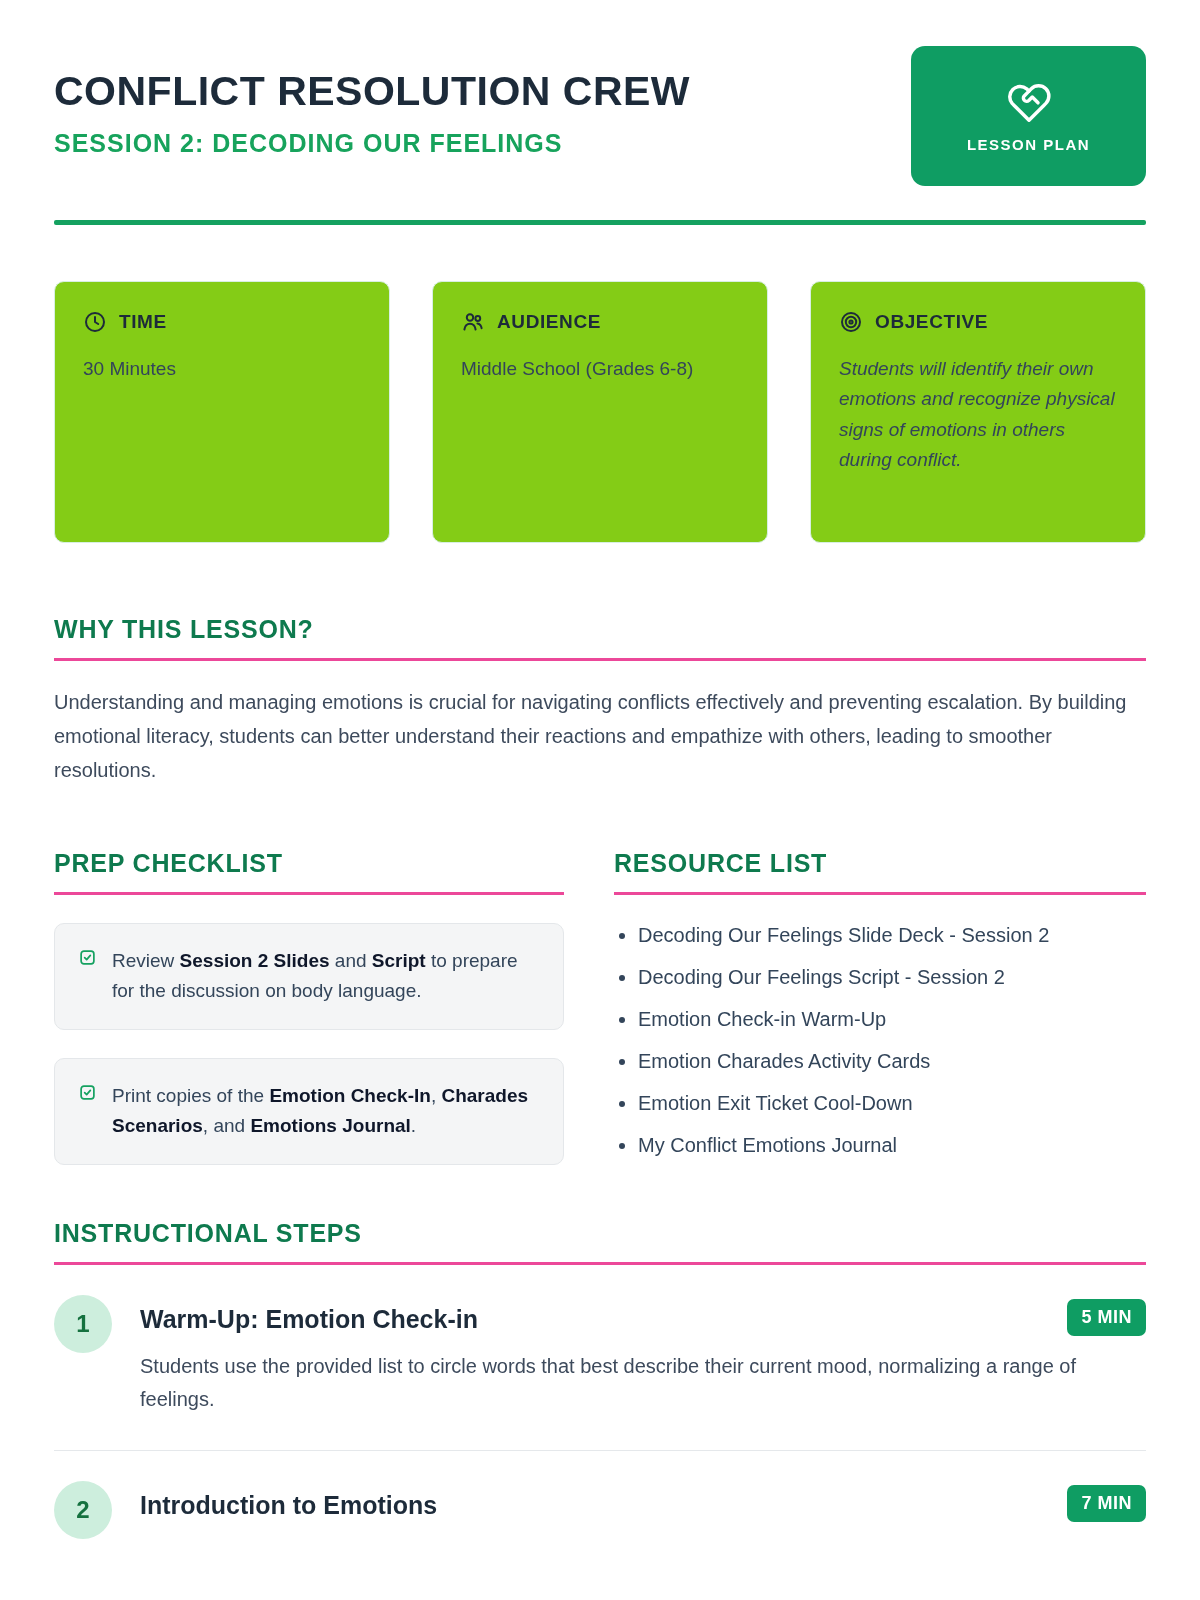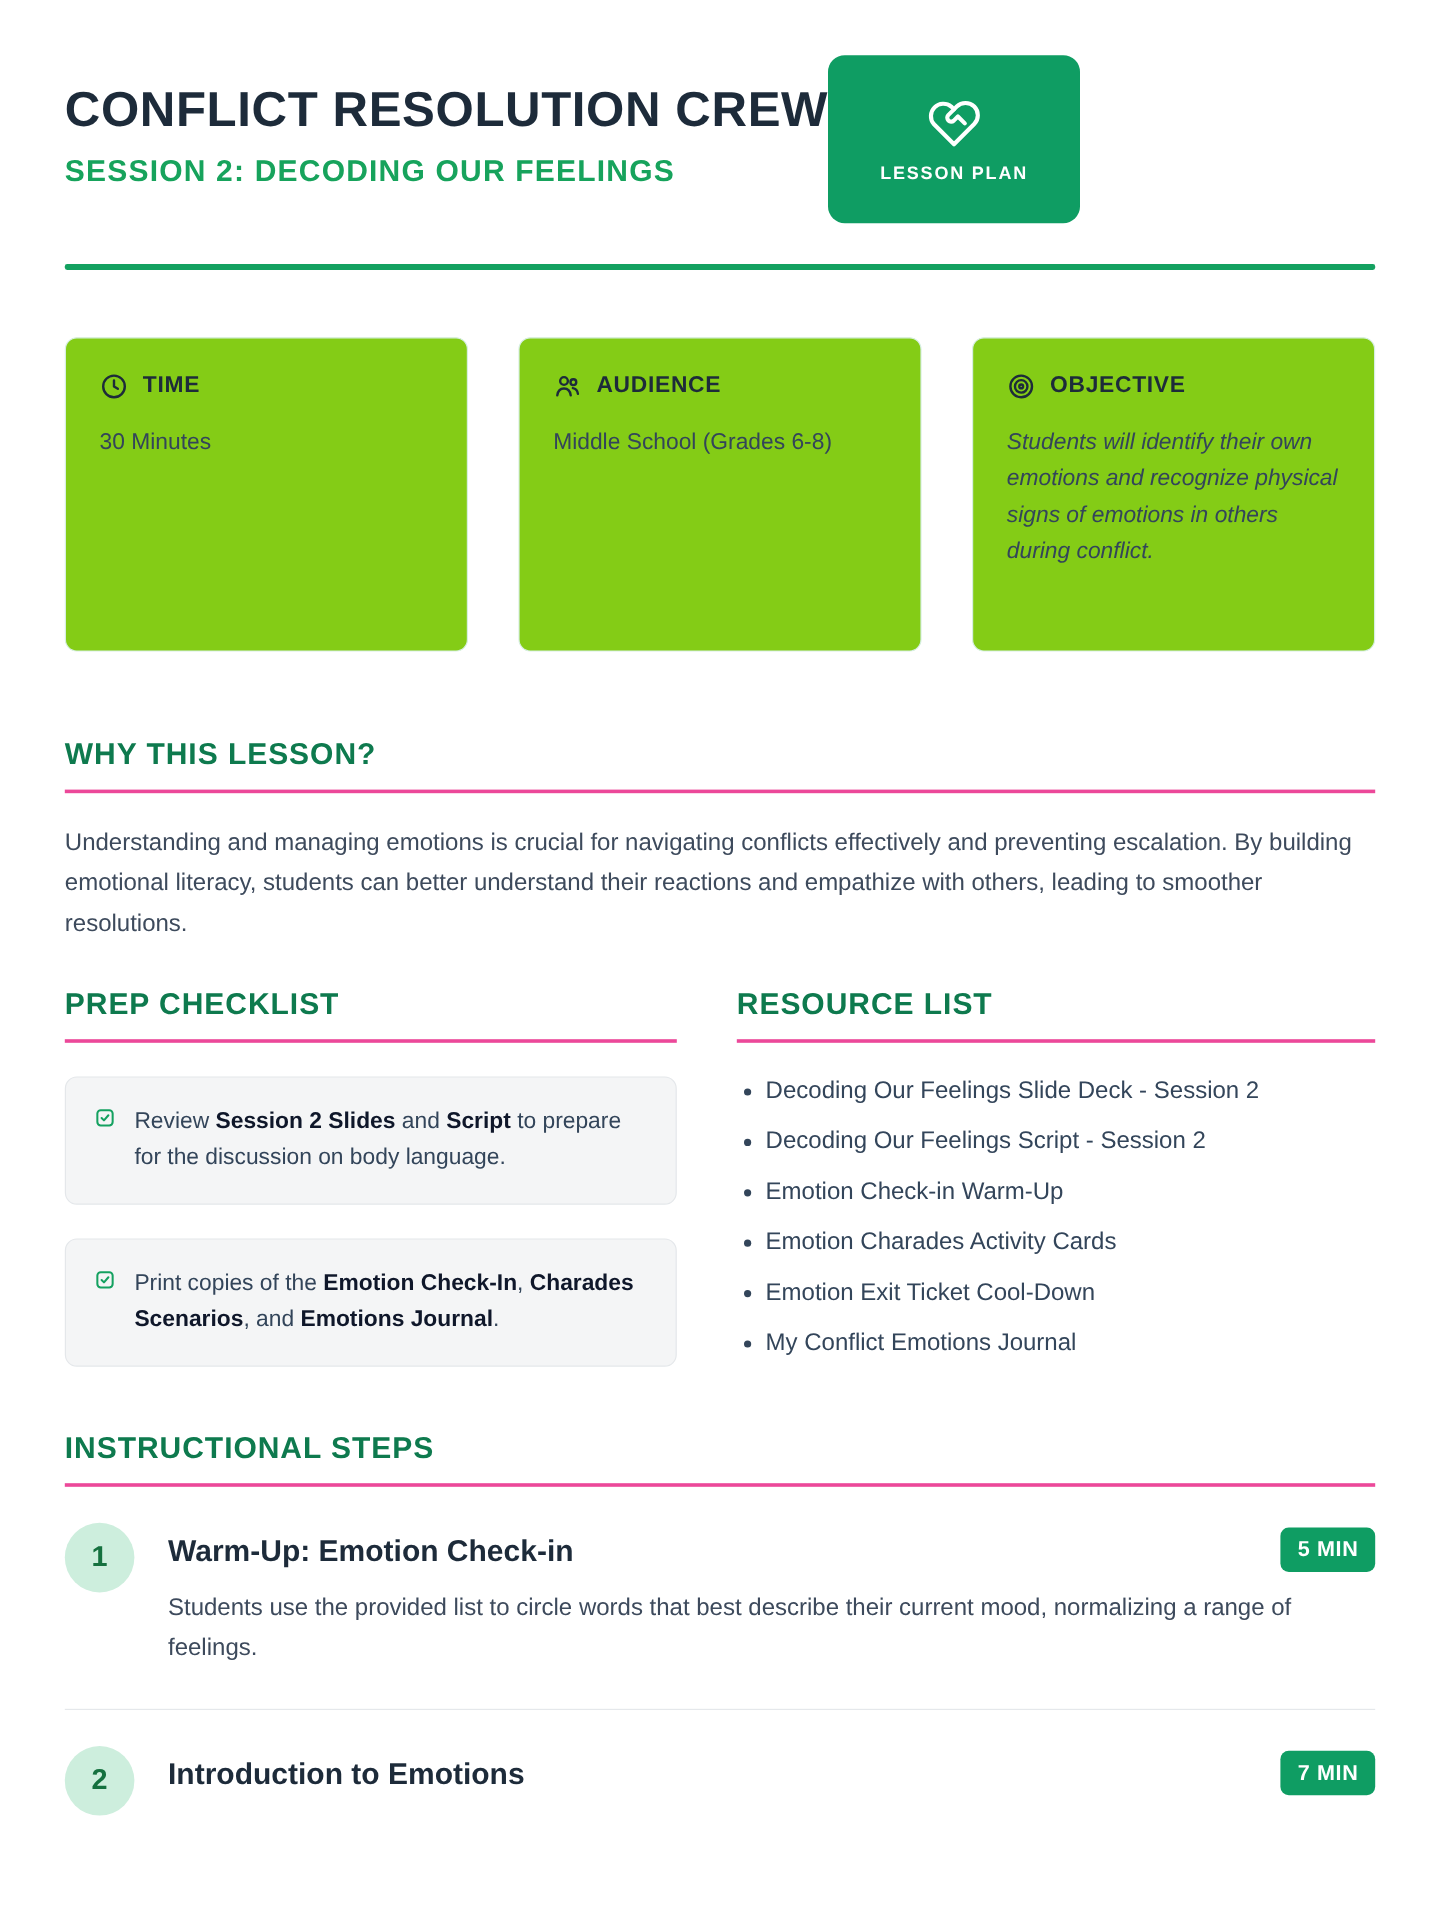--- a/index.html
+++ b/index.html
@@ -7,31 +7,31 @@
   body {
     height: 1600px;
     overflow: hidden;
     background: #ffffff;
     font-family: "Liberation Sans", "DejaVu Sans", sans-serif;
     color: #3d4a5c;
   }
   .page { padding: 46px 54px 0 54px; }
 
   
-  .header { display: flex; justify-content: flex-start; align-items: flex-start; }
+  .header { display: flex; justify-content: space-between; align-items: flex-start; }
   .page-title {
     font-size: 41px; font-weight: 800; color: #1d2b3a;
     letter-spacing: 0.5px; margin-top: 22px;
   }
   .page-subtitle {
     font-size: 25px; font-weight: 700; color: #17a35c;
     letter-spacing: 1px; margin-top: 14px;
   }
   .lp-badge {
-    width: 210px; height: 140px; background: #0f9d63; border-radius: 14px;
+    width: 235px; height: 140px; background: #0f9d63; border-radius: 14px;
     display: flex; flex-direction: column; align-items: center; justify-content: center;
     gap: 10px; flex: 0 0 auto;
   }
   .lp-badge .badge-label {
     color: #ffffff; font-weight: 700; font-size: 15px; letter-spacing: 1.5px;
   }
   .rule { height: 5px; background: #14a160; margin-top: 34px; border-radius: 2px; }
 
   
   .cards { display: grid; grid-template-columns: repeat(3, 1fr); gap: 42px; margin-top: 56px; }
@@ -51,21 +51,21 @@
   
   .section-heading {
     font-size: 25px; font-weight: 700; color: #0e7a4e; letter-spacing: 0.8px;
     padding-bottom: 14px; border-bottom: 3px solid #ec4899;
   }
 
   .why-section { margin-top: 72px; }
   .why-paragraph { font-size: 20px; line-height: 1.7; margin-top: 24px; color: #3d4a5c; }
 
   
-  .two-col { display: grid; grid-template-columns: 510px 1fr; gap: 50px; margin-top: 36px; }
+  .two-col { display: grid; grid-template-columns: 510px 1fr; gap: 50px; margin-top: 62px; }
   .check-item {
     background: #f4f5f6; border: 1px solid #e4e7ea; border-radius: 10px;
     padding: 22px 24px; margin-top: 28px; display: flex; gap: 16px;
     font-size: 19px; line-height: 1.6; color: #33455a;
   }
   .check-item .icon { margin-top: 3px; flex: 0 0 auto; }
   .check-item b { color: #0f172a; }
   .resource-list { margin-top: 26px; padding-left: 24px; }
   .resource-list li { font-size: 20px; line-height: 1.45; margin-bottom: 13px; color: #33455a; }
 

